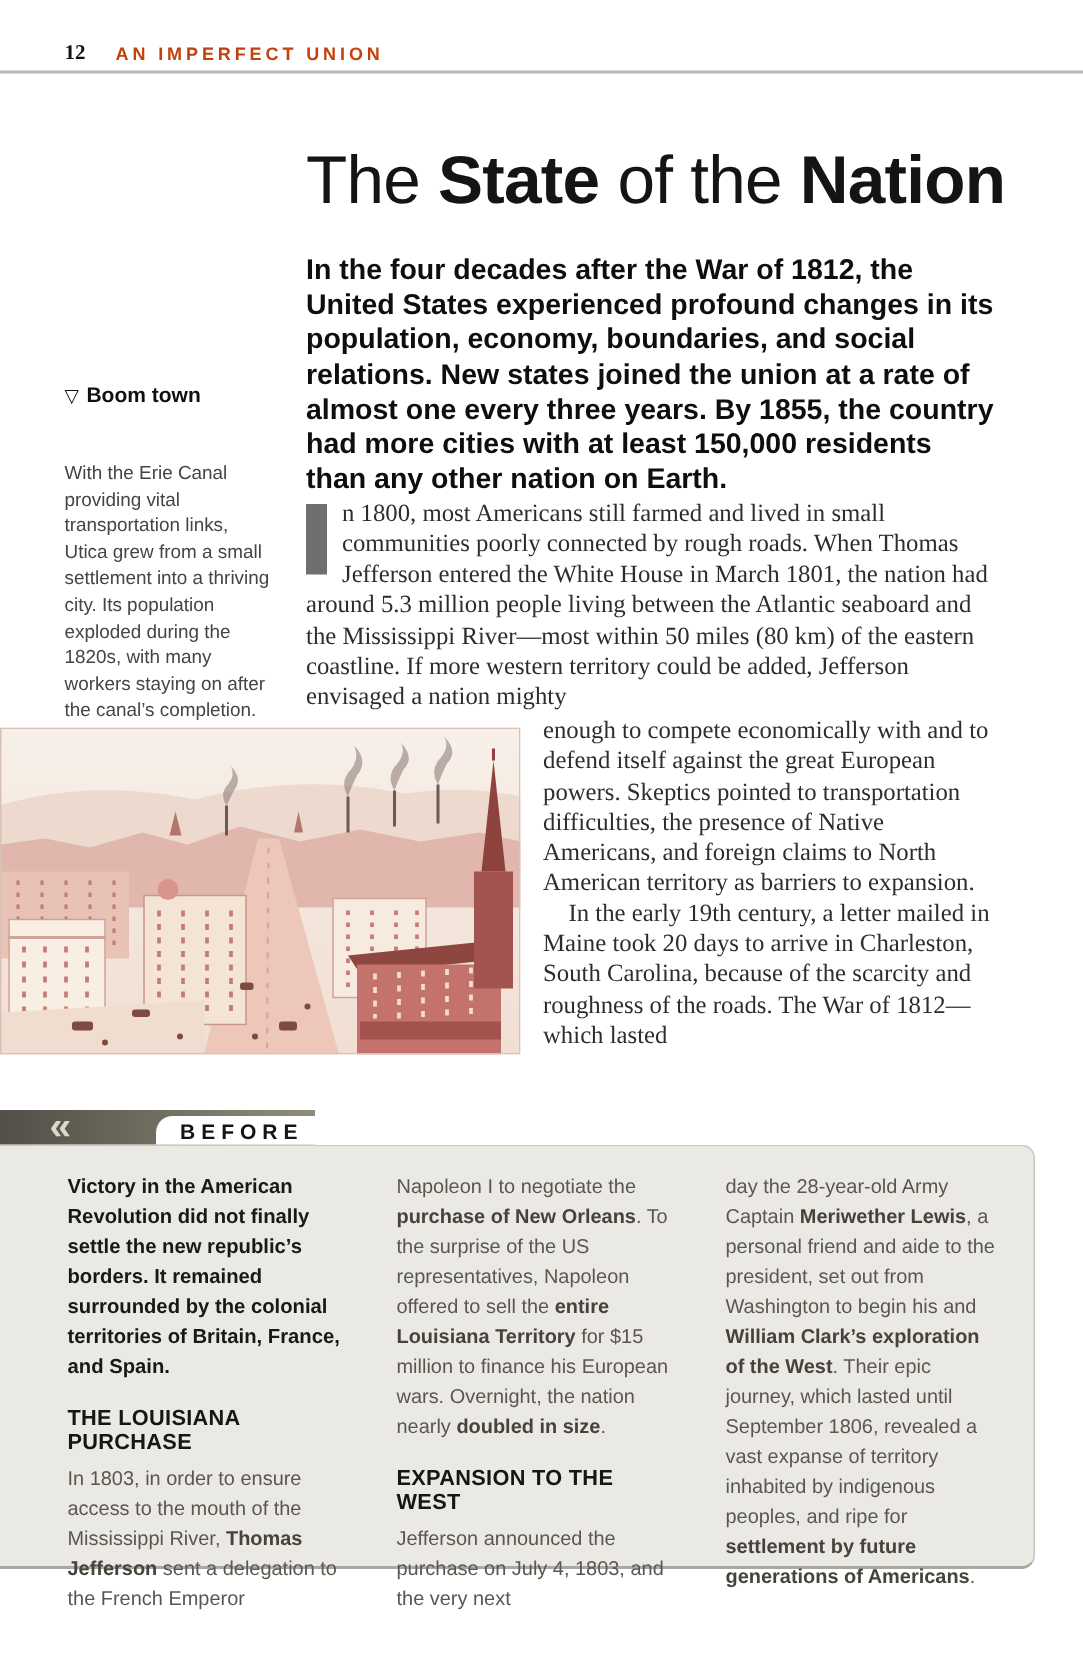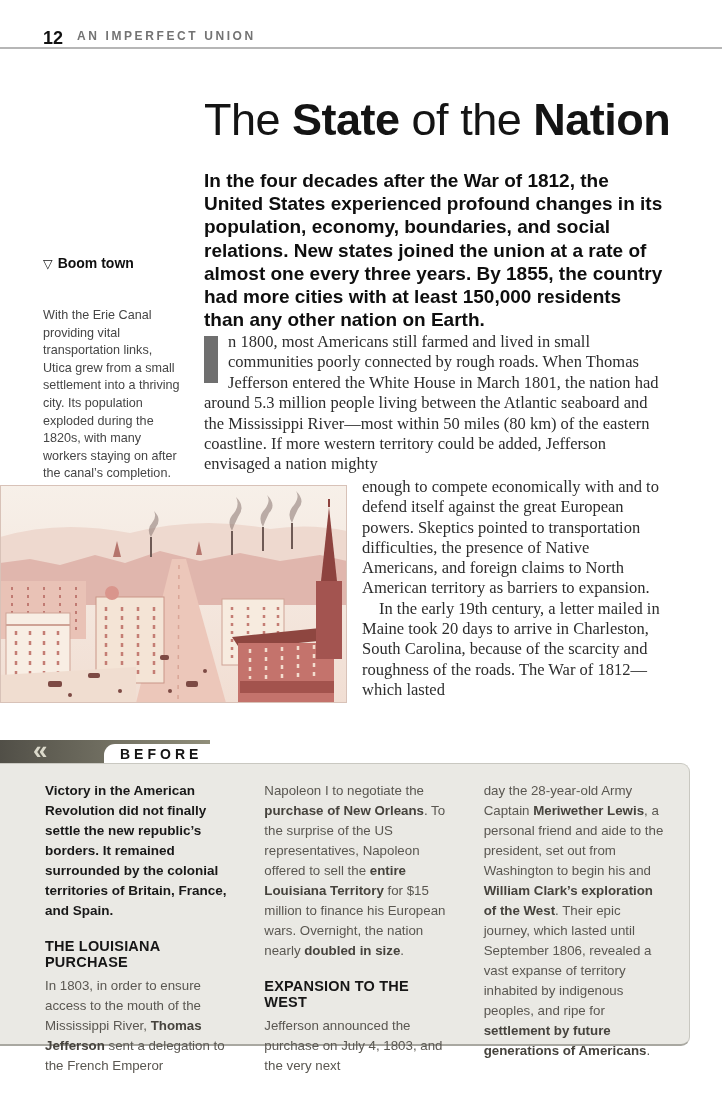--- a/index.html
+++ b/index.html
@@ -4,22 +4,22 @@
 <style>
   * { margin:0; padding:0; box-sizing:border-box; }
   html,body { background:#ffffff; }
   .page {
     position:relative; width:722px; height:1105px; background:#ffffff;
     overflow:hidden; font-family:"Liberation Sans", sans-serif;
   }
 
   
   .header { position:absolute; left:0; top:0; width:722px; height:49px; border-bottom:2px solid #b6b6b6; }
-  .page-num { position:absolute; left:43px; top:28px; font-size:18px; font-weight:800; color:#111; }
-  .section-title { position:absolute; left:77px; top:29px; font-size:12px; font-weight:600; letter-spacing:2.6px; color:#737373; }
+  .page-num { position:absolute; left:43px; top:28px; font-size:14px; font-weight:800; color:#111;font-family:Liberation Serif, serif; }
+  .section-title { position:absolute; left:77px; top:29px; font-size:12px; font-weight:600; letter-spacing:2.6px; color:#c2410c; }
 
   
   .title { position:absolute; left:204px; top:94px; width:470px; font-size:45px; letter-spacing:-0.5px; color:#141414; font-weight:400; white-space:nowrap; }
   .title .b { font-weight:700; }
 
   
   .intro { position:absolute; left:204px; top:169px; width:462px; font-size:19px; line-height:23.2px; font-weight:700; color:#0e0e0e; }
 
   
   .caption { position:absolute; left:43px; top:255px; width:138px; }

